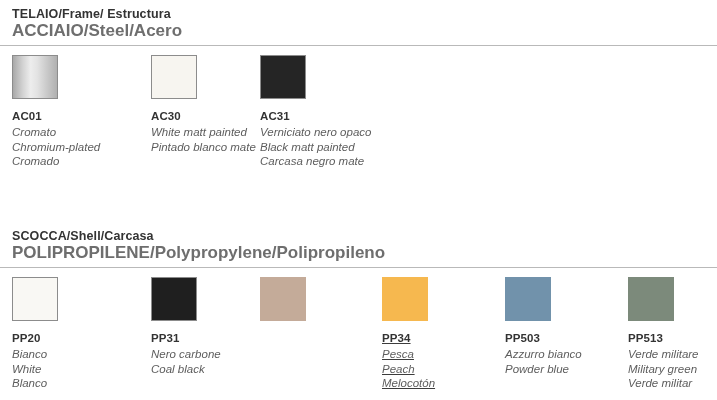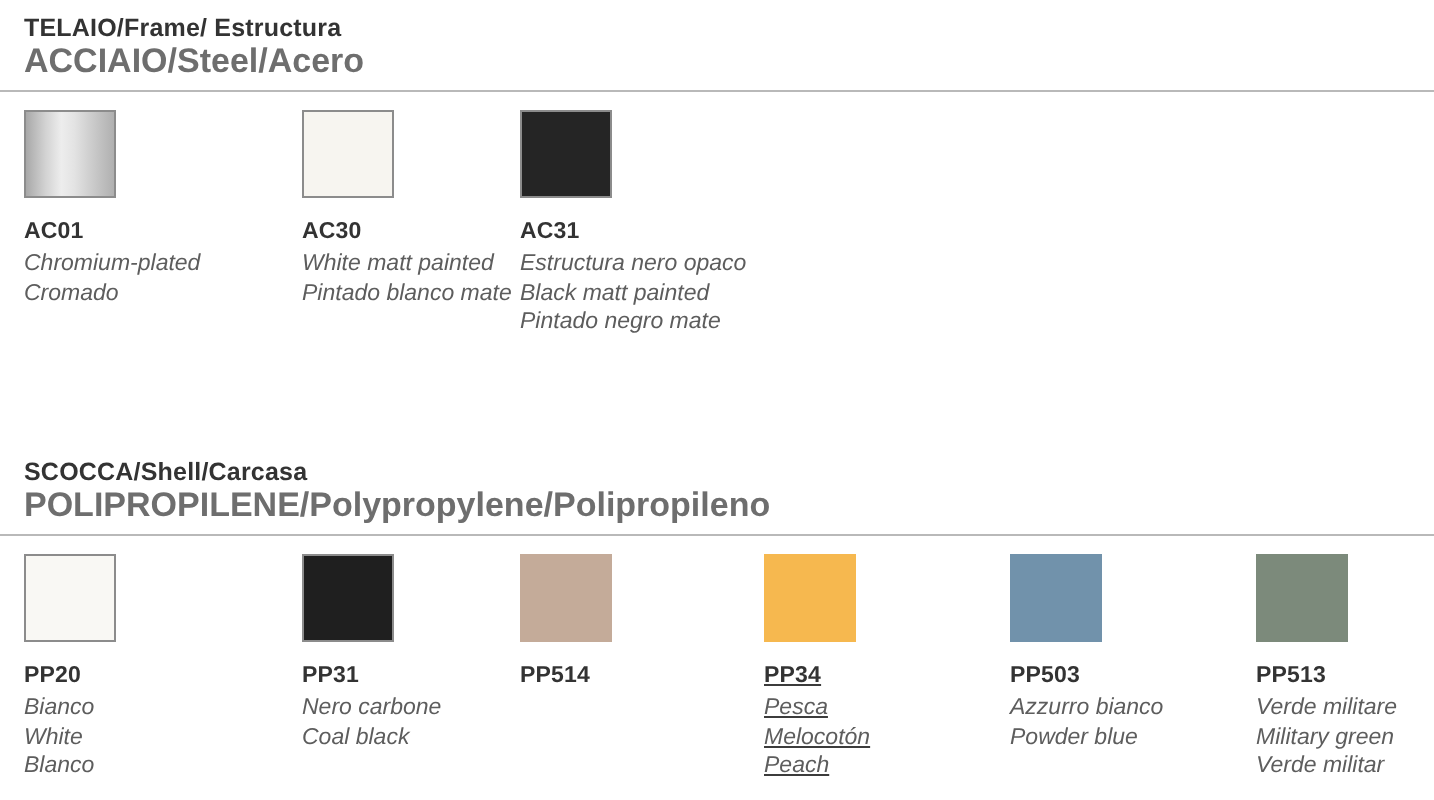--- a/index.html
+++ b/index.html
@@ -114,41 +114,42 @@
       <div class="section-subtitle">ACCIAIO/Steel/Acero</div>
     </div>
     <div class="rule"></div>
 
     <div class="swatch-row">
 
       <div class="swatch-col c0">
         <div class="swatch" style="background: linear-gradient(90deg, rgb(168, 168, 168) 0%, rgb(180, 180, 180) 6%, rgb(210, 210, 210) 22%, rgb(237, 237, 237) 40%, rgb(227, 227, 227) 55%, rgb(207, 207, 207) 72%, rgb(189, 189, 189) 88%, rgb(176, 176, 176) 100%); border-color: rgb(140, 140, 140);"></div>
         <div class="swatch-code">AC01</div>
         <div class="swatch-desc">
+            <div>Cromato</div>
             <div>Chromium-plated</div>
             <div>Cromado</div>
           </div>
       </div>
 
       <div class="swatch-col c1">
         <div class="swatch" style="background: rgb(247, 245, 240); border-color: rgb(140, 140, 140);"></div>
         <div class="swatch-code">AC30</div>
         <div class="swatch-desc">
             <div>White matt painted</div>
             <div>Pintado blanco mate</div>
           </div>
       </div>
 
       <div class="swatch-col c2">
         <div class="swatch" style="background: rgb(37, 37, 37); border-color: rgb(140, 140, 140);"></div>
         <div class="swatch-code">AC31</div>
         <div class="swatch-desc">
-            <div>Estructura nero opaco</div>
+            <div>Verniciato nero opaco</div>
             <div>Black matt painted</div>
-            <div>Pintado negro mate</div>
+            <div>Carcasa negro mate</div>
           </div>
       </div>
 
     </div>
   </div>
 
   <div class="section section-shell">
     <div class="section-head">
       <div class="section-title">SCOCCA/Shell/Carcasa</div>
       <div class="section-subtitle">POLIPROPILENE/Polypropylene/Polipropileno</div>
@@ -171,30 +172,29 @@
         <div class="swatch" style="background: rgb(31, 31, 31); border-color: rgb(140, 140, 140);"></div>
         <div class="swatch-code">PP31</div>
         <div class="swatch-desc">
             <div>Nero carbone</div>
             <div>Coal black</div>
           </div>
       </div>
 
       <div class="swatch-col c2">
         <div class="swatch" style="background: rgb(196, 171, 153); border-color: rgb(196, 171, 153);"></div>
-        <div class="swatch-code">PP514</div>
       </div>
 
       <div class="swatch-col c3">
         <div class="swatch" style="background: rgb(246, 184, 79); border-color: rgb(246, 184, 79);"></div>
         <div class="swatch-code">PP34</div>
         <div class="swatch-desc">
             <div>Pesca</div>
+            <div>Peach</div>
             <div>Melocotón</div>
-            <div>Peach</div>
           </div>
       </div>
 
       <div class="swatch-col c4">
         <div class="swatch" style="background: rgb(113, 146, 171); border-color: rgb(113, 146, 171);"></div>
         <div class="swatch-code">PP503</div>
         <div class="swatch-desc">
             <div>Azzurro bianco</div>
             <div>Powder blue</div>
           </div>

